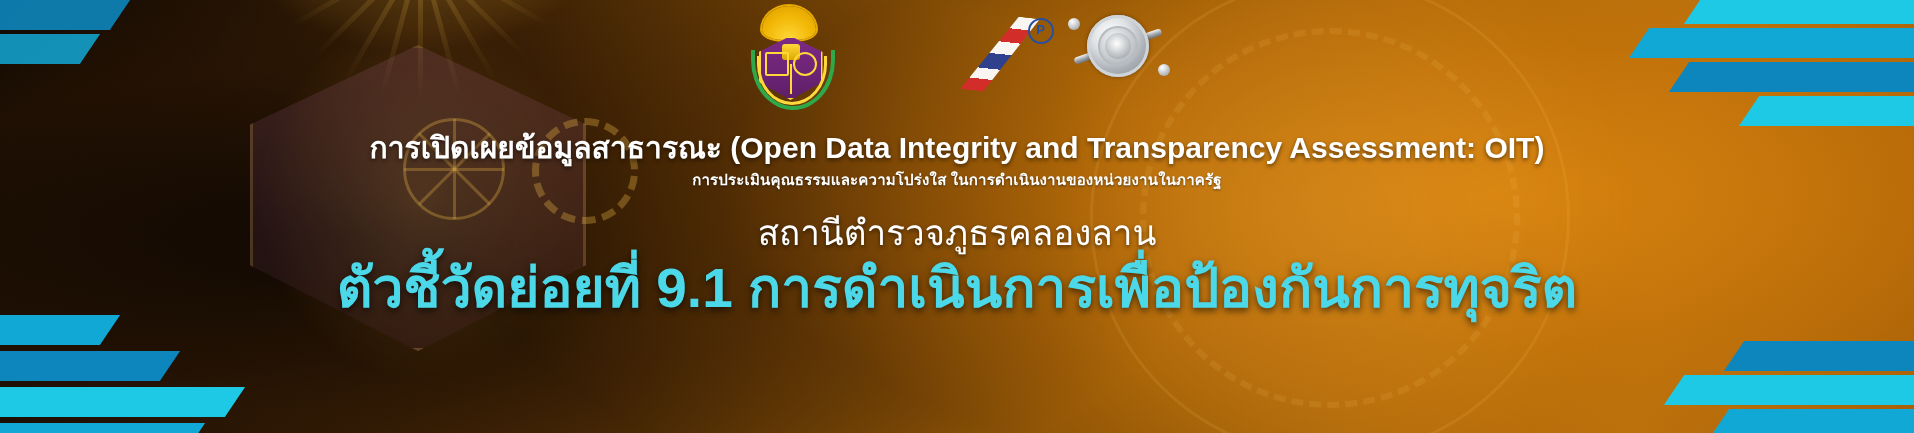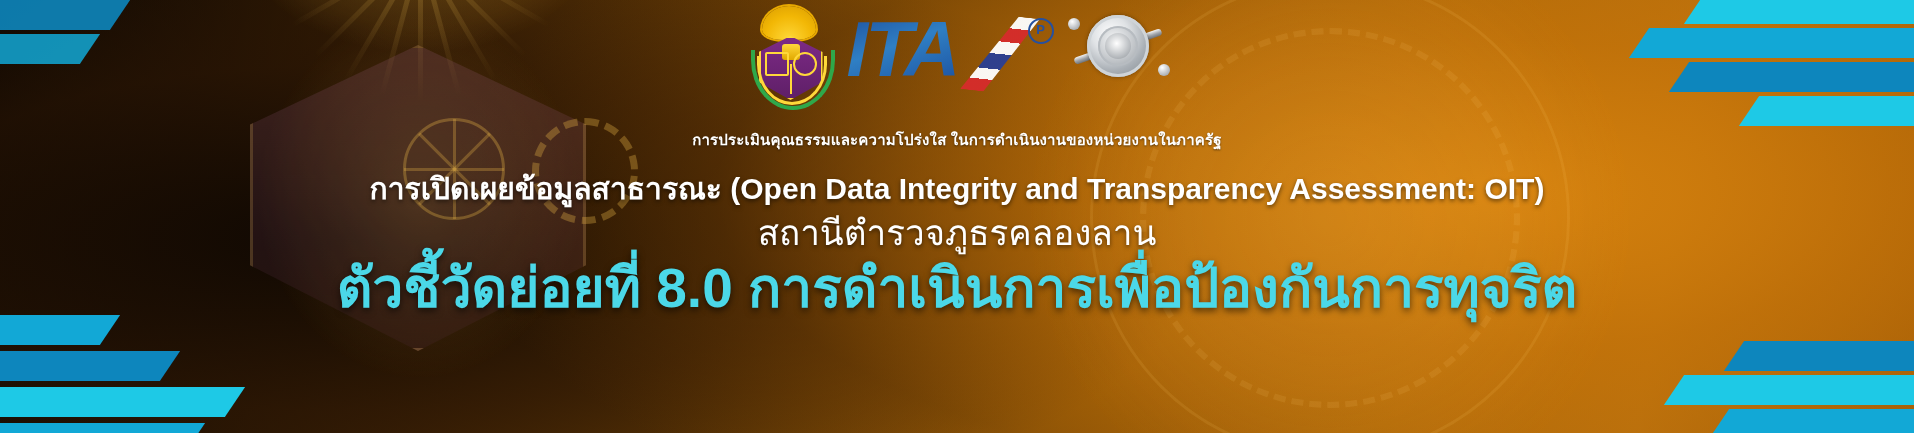--- a/index.html
+++ b/index.html
@@ -270,34 +270,33 @@
       </div>
       <div class="crown"></div>
       <div class="shield"></div>
       <div class="scale"></div>
       <div class="wheel"></div>
       <div class="laurel"></div>
       <div class="laurel2"></div>
     </div>
 
     <div id="ita">
-      <div class="ita-text">ITA</div>
       <div class="flag"></div>
       <div class="reg">P</div>
     </div>
 
     <div id="police">
       <div class="staff"></div>
       <div class="knob a"></div>
       <div class="knob b"></div>
       <div class="disc"></div>
     </div>
 
   </div>
 
   <div id="titles">
+    <div id="title-line1">การเปิดเผยข้อมูลสาธารณะ (Open Data Integrity and Transparency Assessment: OIT)</div>
     <div id="subtitle-th">การประเมินคุณธรรมและความโปร่งใส ในการดำเนินงานของหน่วยงานในภาครัฐ</div>
-    <div id="title-line1">การเปิดเผยข้อมูลสาธารณะ (Open Data Integrity and Transparency Assessment: OIT)</div>
     <div id="title-line2">สถานีตำรวจภูธรคลองลาน</div>
-    <div id="title-line3">ตัวชี้วัดย่อยที่ 8.0 การดำเนินการเพื่อป้องกันการทุจริต</div>
+    <div id="title-line3">ตัวชี้วัดย่อยที่ 9.1 การดำเนินการเพื่อป้องกันการทุจริต</div>
   </div>
 
 </div>
 
 </body></html>

